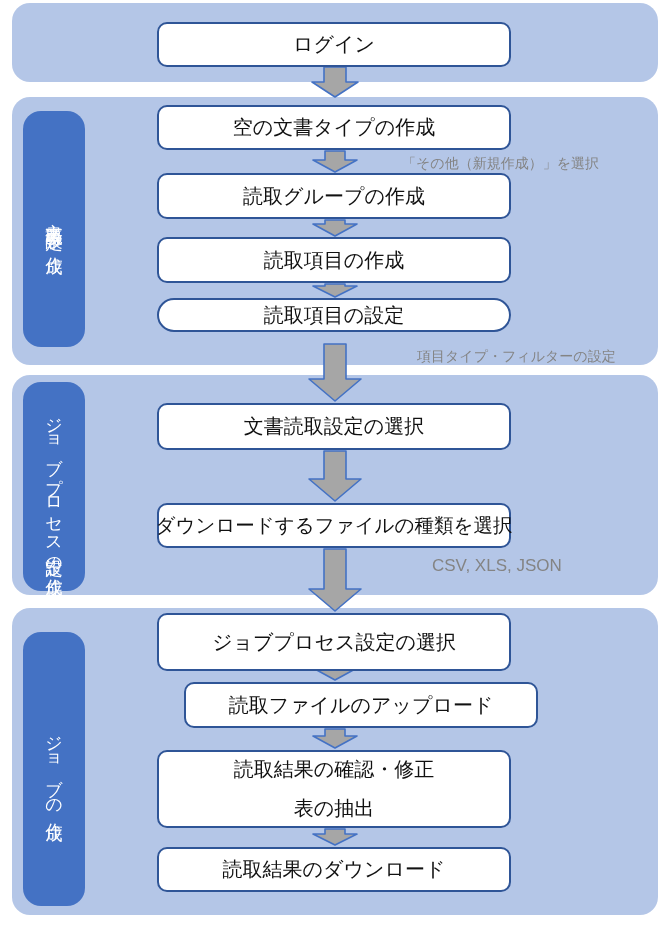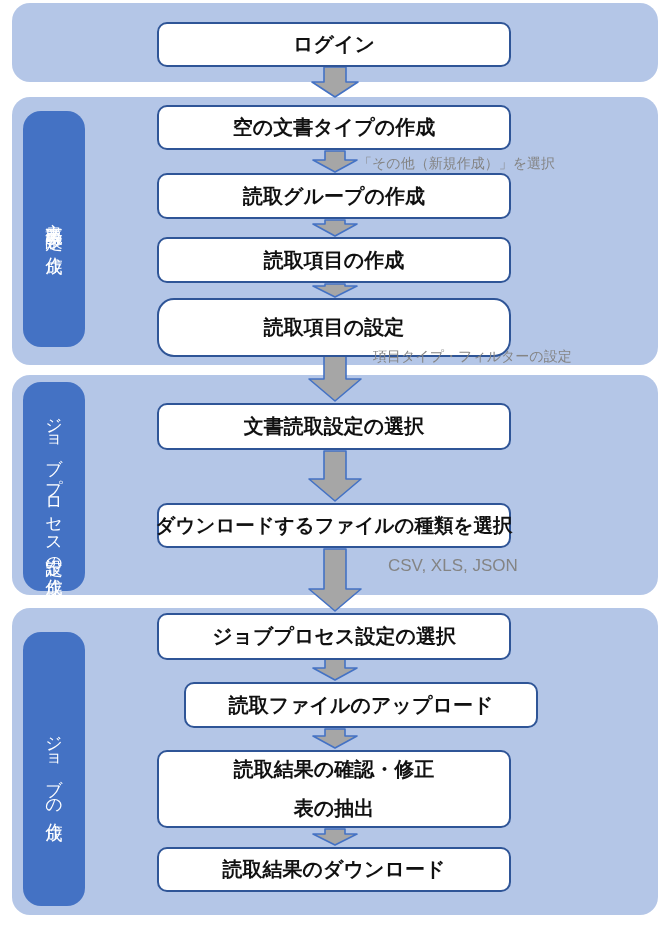--- a/index.html
+++ b/index.html
@@ -21,35 +21,35 @@
   .pill-2{top:111px;height:236px;}
   .pill-3{top:382px;height:209px;}
   .pill-3 span{letter-spacing:0.5px;}
   .pill-4{top:632px;height:274px;}
 
   
   .node{position:absolute;left:157px;width:354px;box-sizing:border-box;
         background:#ffffff;border:2px solid #2f5597;border-radius:10px;
         display:flex;flex-direction:column;align-items:center;justify-content:center;
         font-size:20px;color:#111111;z-index:3;text-align:center;row-gap:12px;
-        white-space:nowrap;font-weight:bold;}
+        white-space:nowrap;}
   .n-login{top:22px;height:45px;}
   .n-b2{top:105px;height:45px;}
   .n-b3{top:173px;height:46px;}
   .n-b4{top:237px;height:46px;text-align:center;}
-  .n-b5{top:298px;height:59px;border-radius:17px;}
+  .n-b5{top:298px;height:34px;border-radius:17px;}
   .n-b6{top:403px;height:47px;}
   .n-b7{top:503px;height:45px;font-size:19.5px;}
-  .n-b8{top:613px;height:47px;}
+  .n-b8{top:613px;height:58px;}
   .n-b9{top:682px;height:46px;margin-left:27px;}
   .n-b10{top:750px;height:78px;}
   .n-b11{top:847px;height:45px;justify-content:center;}
 
   
-  .annotation{position:absolute;color:#848484;font-size:14px;z-index:3;white-space:nowrap;}
+  .annotation{position:absolute;color:#848484;font-size:14px;z-index:3;white-space:nowrap;margin-left:44px;}
   .an-1{left:358px;top:155px;}
   .an-2{left:373px;top:348px;}
   .an-3{left:388px;top:556px;font-size:17px;}
 
   
   #arrows{position:absolute;left:0;top:0;z-index:2;pointer-events:none;}
   #arrows path{fill:#a6a6a6;stroke:#4472c4;stroke-width:1.6;stroke-linejoin:round;}
 </style>
 </head>
 <body>

